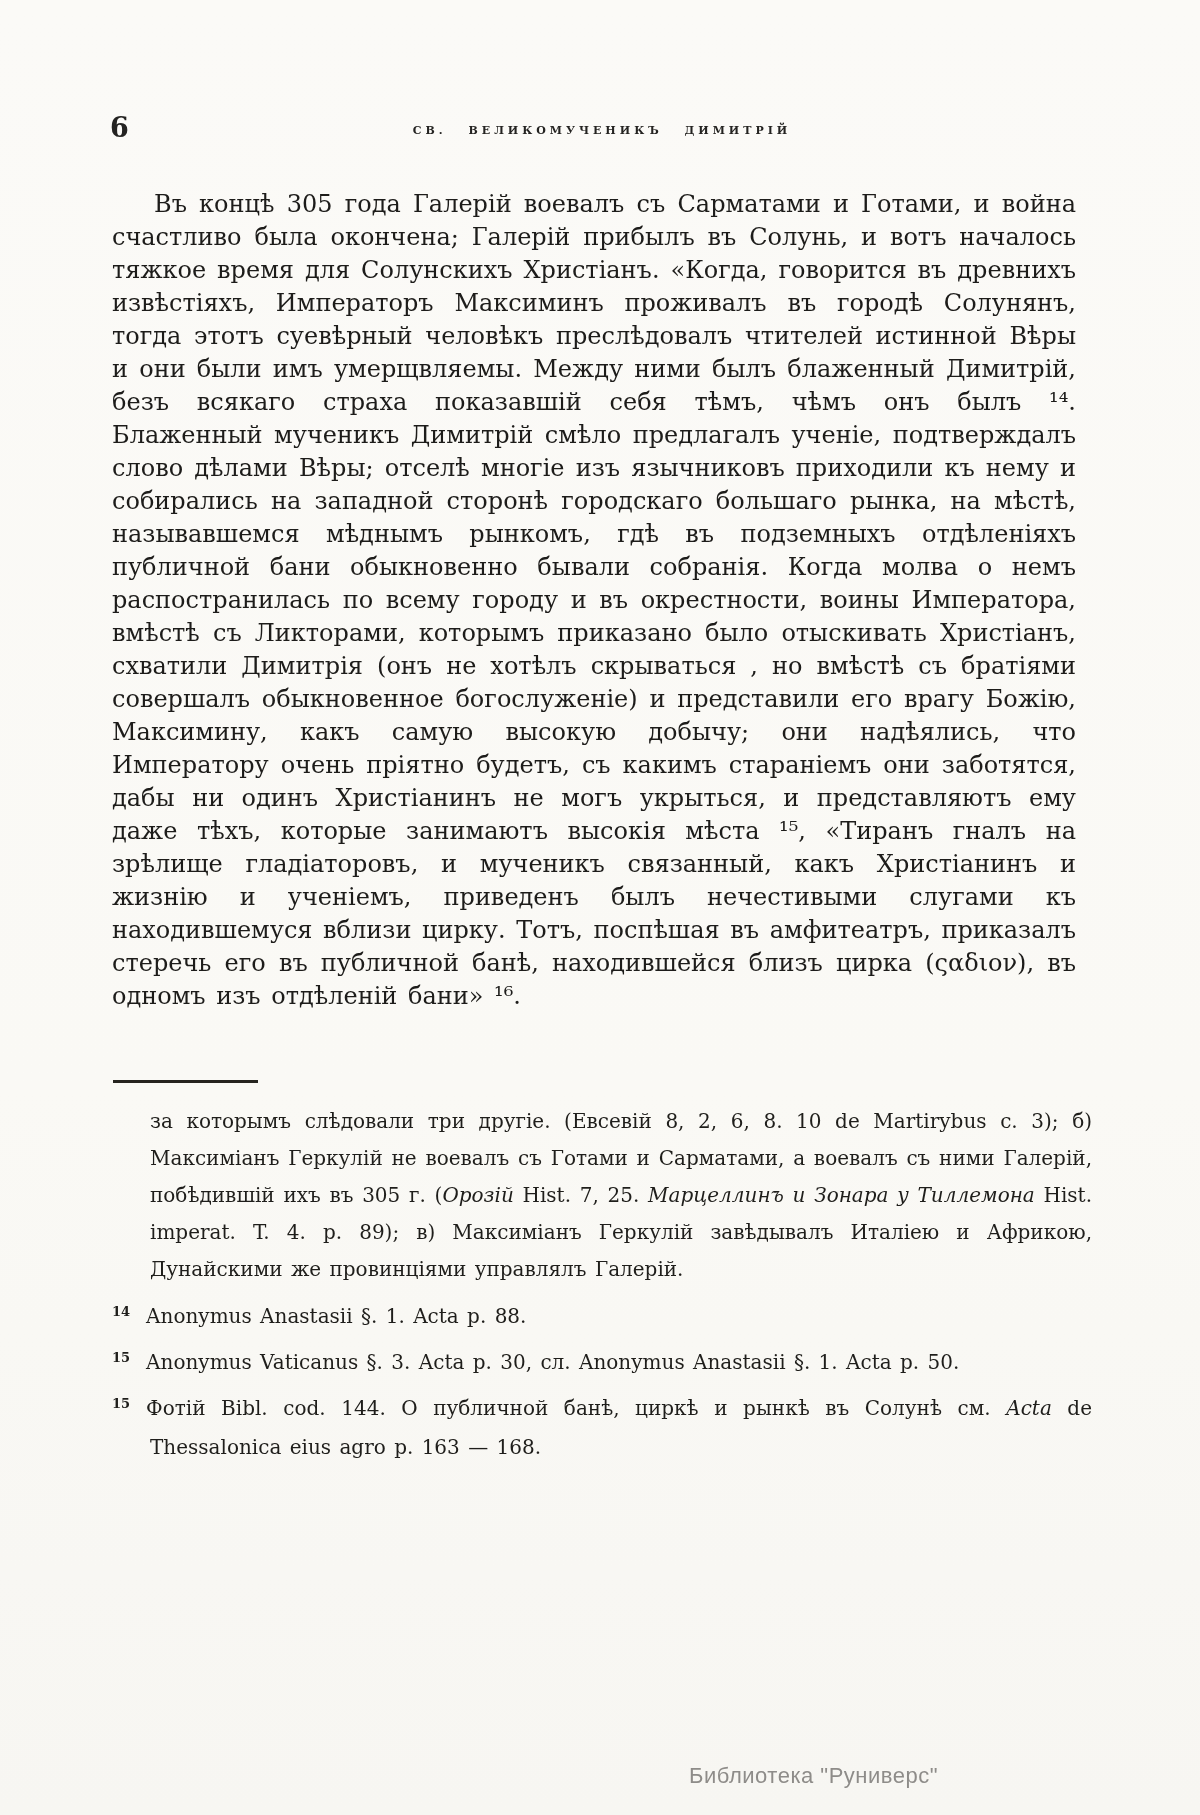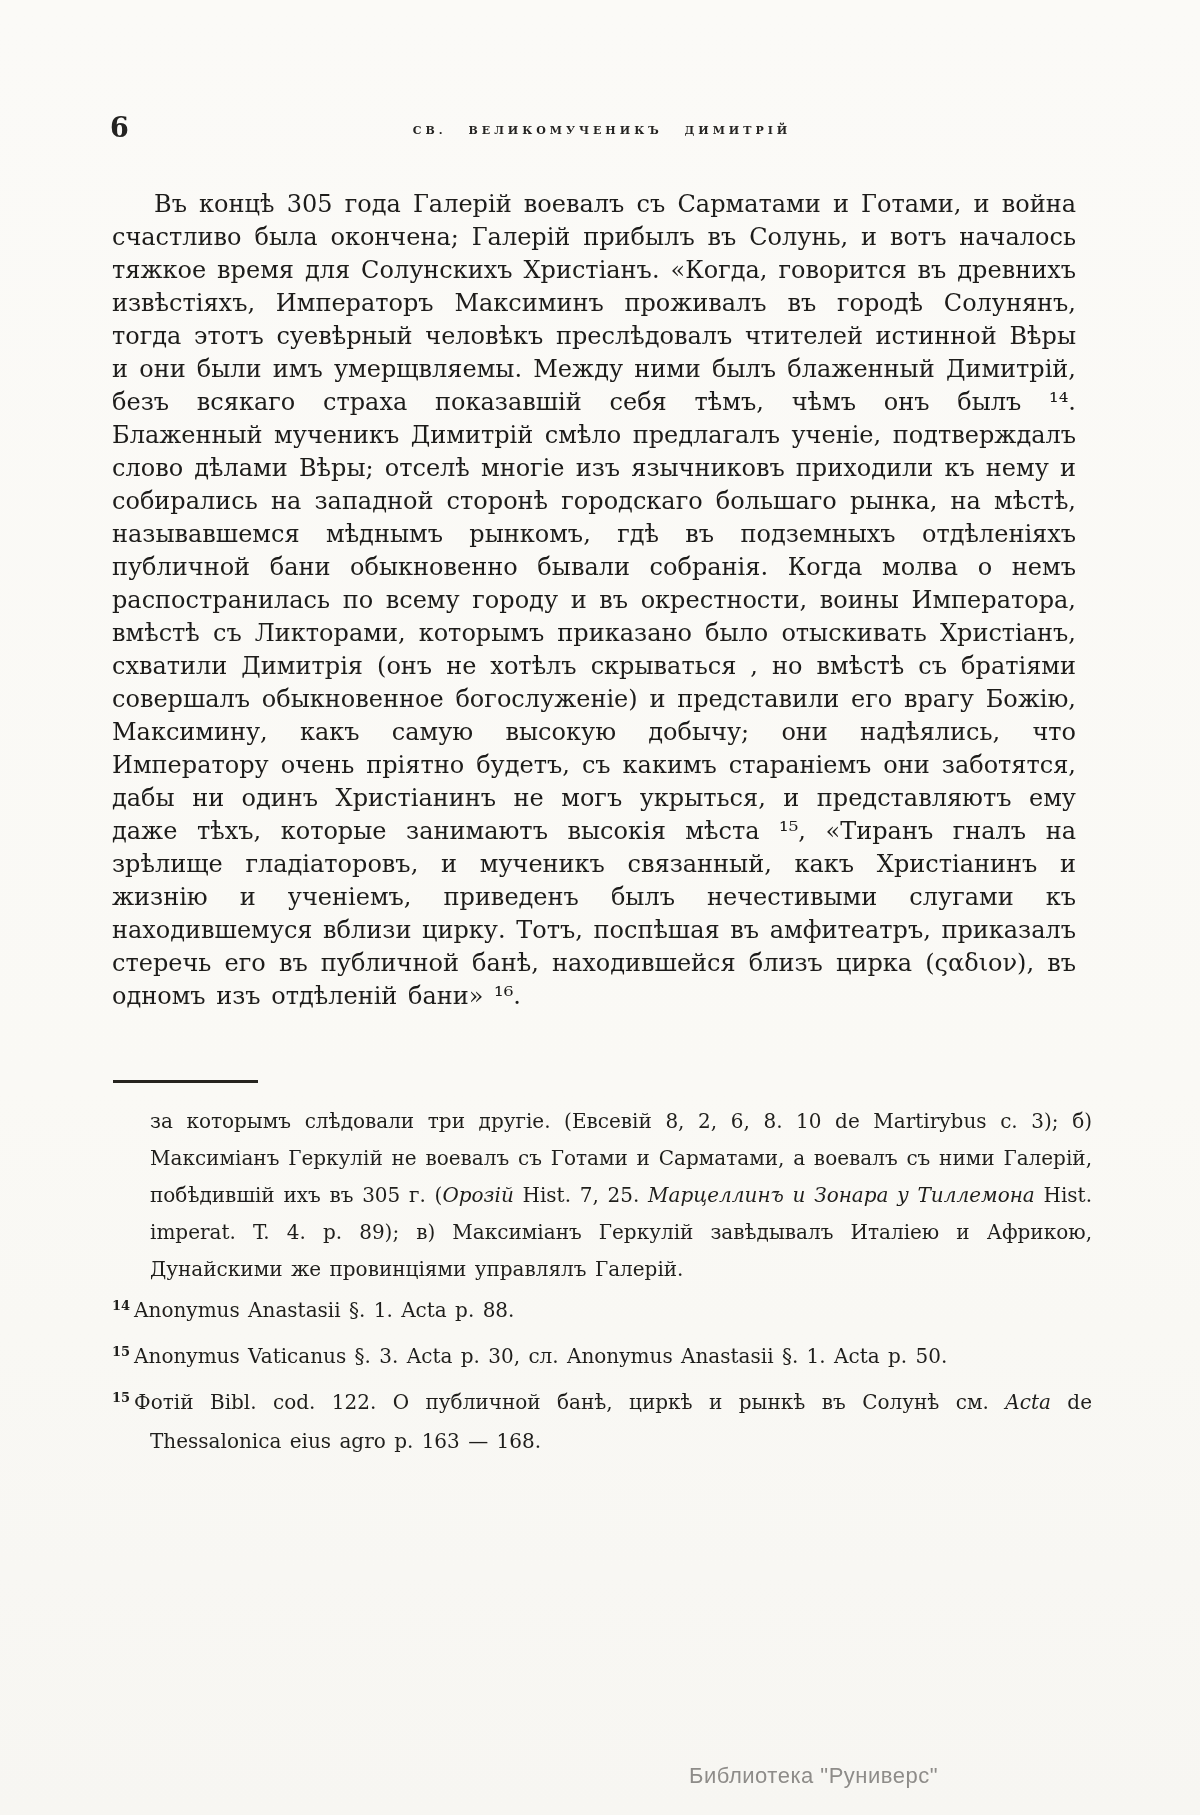--- a/index.html
+++ b/index.html
@@ -62,41 +62,41 @@
   }
   .footnotes {
     position: absolute;
     left: 112px;
     right: 108px;
     top: 1103px;
     font-size: 20px;
     color: #1f1e1b;
   }
   .footnote-continuation {
-    margin: 0 0 4px 0;
+    margin: 0 0 10px 0;
     padding-left: 38px;
     line-height: 37px;
     text-align: justify;
     word-spacing: 2px;
   }
   .footnote {
     margin: 0 0 7px 0;
     padding-left: 38px;
     text-indent: -38px;
     line-height: 37px;
     text-align: justify;
     word-spacing: 2px;
   }
   .fn-marker {
     display: inline-block;
     text-indent: 0;
     font-size: 13px;
     position: relative;
     top: -7px;
-    margin-right: 4px;
+    margin-right: 16px;
     font-weight: bold;
   }
   .it { font-style: italic; }
   .watermark {
     position: absolute;
     right: 262px;
     bottom: 26px;
     font-family: "Liberation Sans", sans-serif;
     font-size: 22px;
     color: #8e8c89;
@@ -124,20 +124,20 @@
 
     <p class="footnote">
       <span class="fn-marker">14</span><span class="fn-text"><span>Anonymus Anastasii §. 1. Acta p. 88.</span></span>
     </p>
 
     <p class="footnote">
       <span class="fn-marker">15</span><span class="fn-text"><span>Anonymus Vaticanus §. 3. Acta p. 30, сл. Anonymus Anastasii §. 1. Acta p. 50.</span></span>
     </p>
 
     <p class="footnote">
-      <span class="fn-marker">15</span><span class="fn-text"><span>Фотій Bibl. cod. 122. О публичной банѣ, циркѣ и рынкѣ въ Солунѣ см. </span><span class="it">Acta</span><span> de Thessalonica eius agro p. 163 — 168.</span></span>
+      <span class="fn-marker">15</span><span class="fn-text"><span>Фотій Bibl. cod. 144. О публичной банѣ, циркѣ и рынкѣ въ Солунѣ см. </span><span class="it">Acta</span><span> de Thessalonica eius agro p. 163 — 168.</span></span>
     </p>
 
   </section>
 
   <div class="watermark">Библиотека "Руниверс"</div>
 
 </div>
 
 </body></html>

